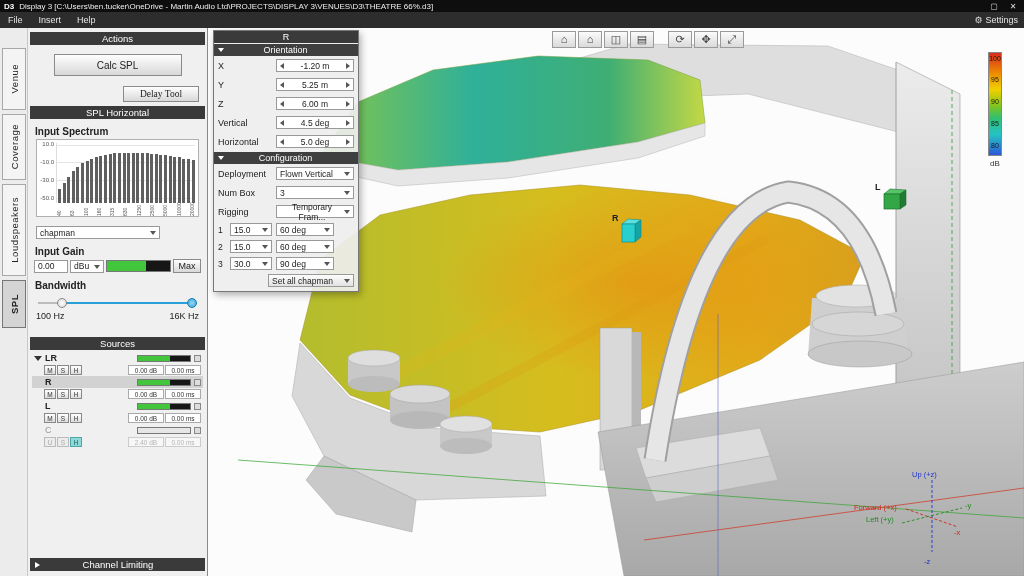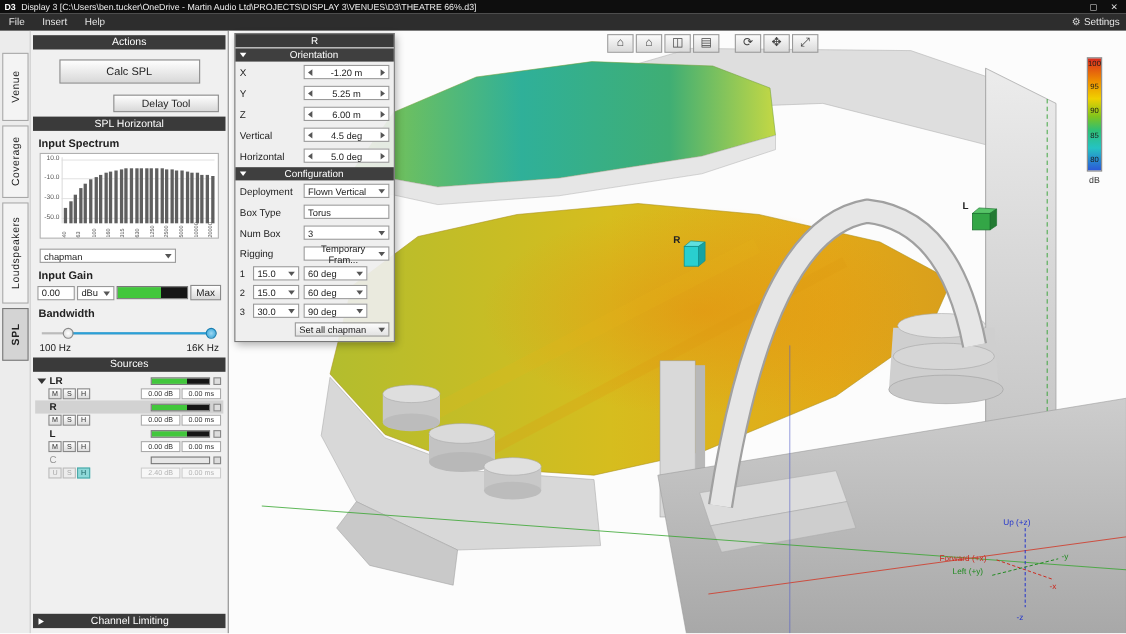--- a/index.html
+++ b/index.html
@@ -34,21 +34,21 @@
 
   
   .left-panel { position:absolute; left:28px; top:28px; width:180px; bottom:0; background:#f0f0f0;
                 border-right:1px solid #8a8a8a; font-size:10px; color:#222; }
   .hdr-dark { height:13px; margin:4px 2px 0; background:#3a3a3a; color:#fff; font-size:9.5px;
               display:flex; align-items:center; justify-content:center; }
   .btn3d { border:1px solid #8a8a8a; background:linear-gradient(#fefefe,#d8d8d8); font-size:10px; color:#222;
            font-family:"Liberation Sans",sans-serif; cursor:default; }
   .calc-spl { display:block; width:128px; height:22px; margin:9px auto 2px; }
   .delay-row { display:flex; justify-content:flex-end; padding:8px 8px 0; }
-  .delay-tool { width:96px; height:16px; font-size:9.5px; }
+  .delay-tool { width:76px; height:16px; font-size:9.5px;font-family:Liberation Serif, serif; }
   .bold-label { font-weight:bold; font-size:10px; margin:7px 7px 2px; }
 
   
   .spectrum { position:relative; margin:2px 8px 0; height:78px; background:#fff; border:1px solid #b0b0b0; }
   .spec-y span { position:absolute; left:1px; width:16px; text-align:right; font-size:6px; color:#555; }
   .spec-y .y0 { top:1px; } .spec-y .y1 { top:19px; } .spec-y .y2 { top:37px; } .spec-y .y3 { top:55px; }
   .spec-plot { position:absolute; left:19px; right:3px; top:3px; bottom:13px; display:flex;
                align-items:flex-end; justify-content:space-between; border-left:1px solid #ddd; padding-left:1px; }
   .spec-bar { width:3px; background:#5f5f5f; }
   .spec-grid { position:absolute; left:19px; right:3px; height:1px; background:#e4e4e4; }
@@ -69,21 +69,21 @@
   .meter.lg { flex:1; height:12px; }
   .max-btn { width:28px; height:14px; font-size:9px; }
 
   .bw-slider { position:relative; margin:6px 10px 0; height:12px; }
   .bw-track { position:absolute; left:0; right:0; top:5px; height:2px; background:#bbb; }
   .bw-active { position:absolute; left:14%; right:4px; top:5px; height:2px; background:#2aa0d8; }
   .bw-handle { position:absolute; top:1px; width:10px; height:10px; border-radius:50%;
                border:1px solid #888; background:radial-gradient(#fff,#d5d5d5); }
   .bw-handle.left { left:12%; }
   .bw-handle.right { right:0; background:radial-gradient(#9fd8f2,#2aa0d8); border-color:#1b7fb0; }
-  .bw-labels { display:flex; justify-content:space-between; margin:2px 8px 4px; font-size:9px; }
+  .bw-labels { display:flex; justify-content:space-between; margin:2px 8px 16px; font-size:9px; }
 
   .sources-list { margin:2px 4px 0; }
   .src-line1 { height:12px; display:flex; align-items:center; gap:3px; padding:0 2px; }
   .src-line1.hl { background:#d2d2d2; }
   .src-name { font-size:9px; font-weight:bold; }
   .tri-down { width:0; height:0; border-left:4px solid transparent; border-right:4px solid transparent; border-top:5px solid #333; }
   .indent { width:8px; }
   .meter.sm { width:54px; height:7px; margin-left:auto; }
   .meter.off { background:#e6e6e6; }
   .mini-box { width:7px; height:7px; border:1px solid #888; background:#ddd; }
@@ -537,26 +537,20 @@
       <span class="sp-hdr-label">Configuration</span>
     </div>
     <div class="sp-row">
       <span class="sp-label">Deployment</span>
       <div class="dd cfg-dd">
         <span>Flown Vertical</span>
         <span class="caret"></span>
       </div>
     </div>
     <div class="sp-row">
-      <span class="sp-label">Box Type</span>
-      <div class="dd cfg-dd">
-        <span>Torus</span>
-      </div>
-    </div>
-    <div class="sp-row">
       <span class="sp-label">Num Box</span>
       <div class="dd cfg-dd">
         <span>3</span>
         <span class="caret"></span>
       </div>
     </div>
     <div class="sp-row">
       <span class="sp-label">Rigging</span>
       <div class="dd cfg-dd">
         <span>Temporary Fram...</span>

